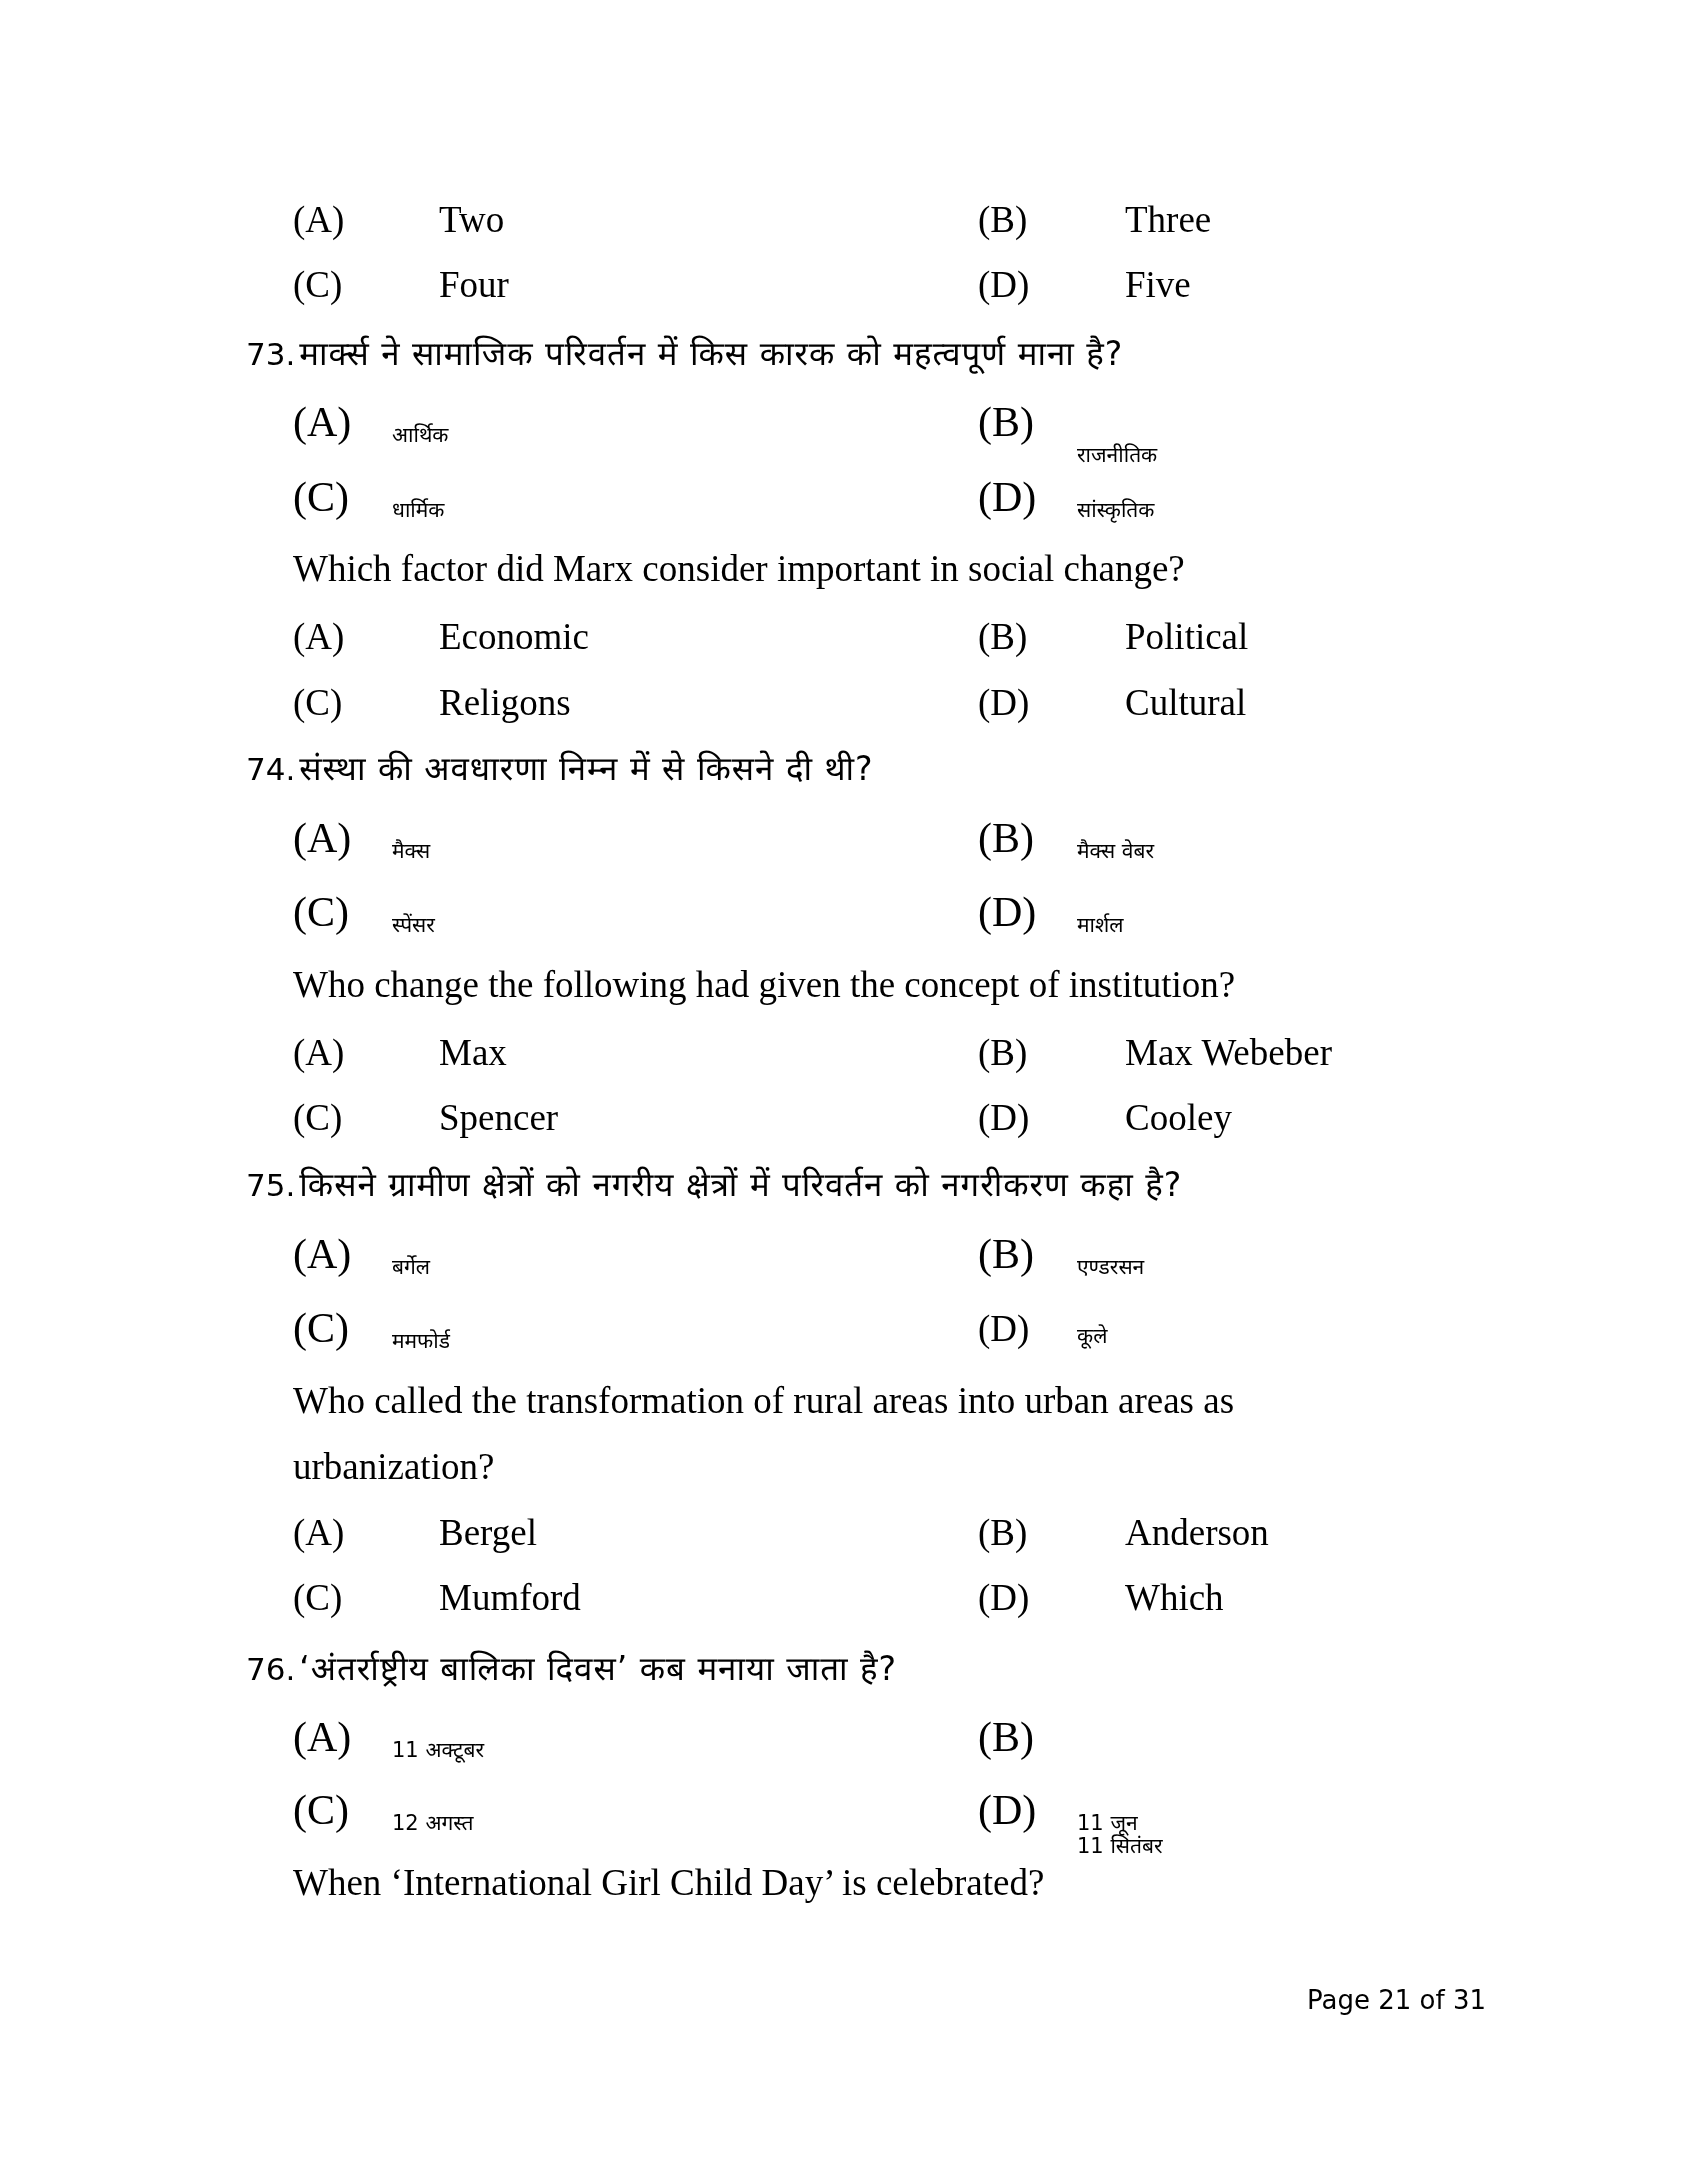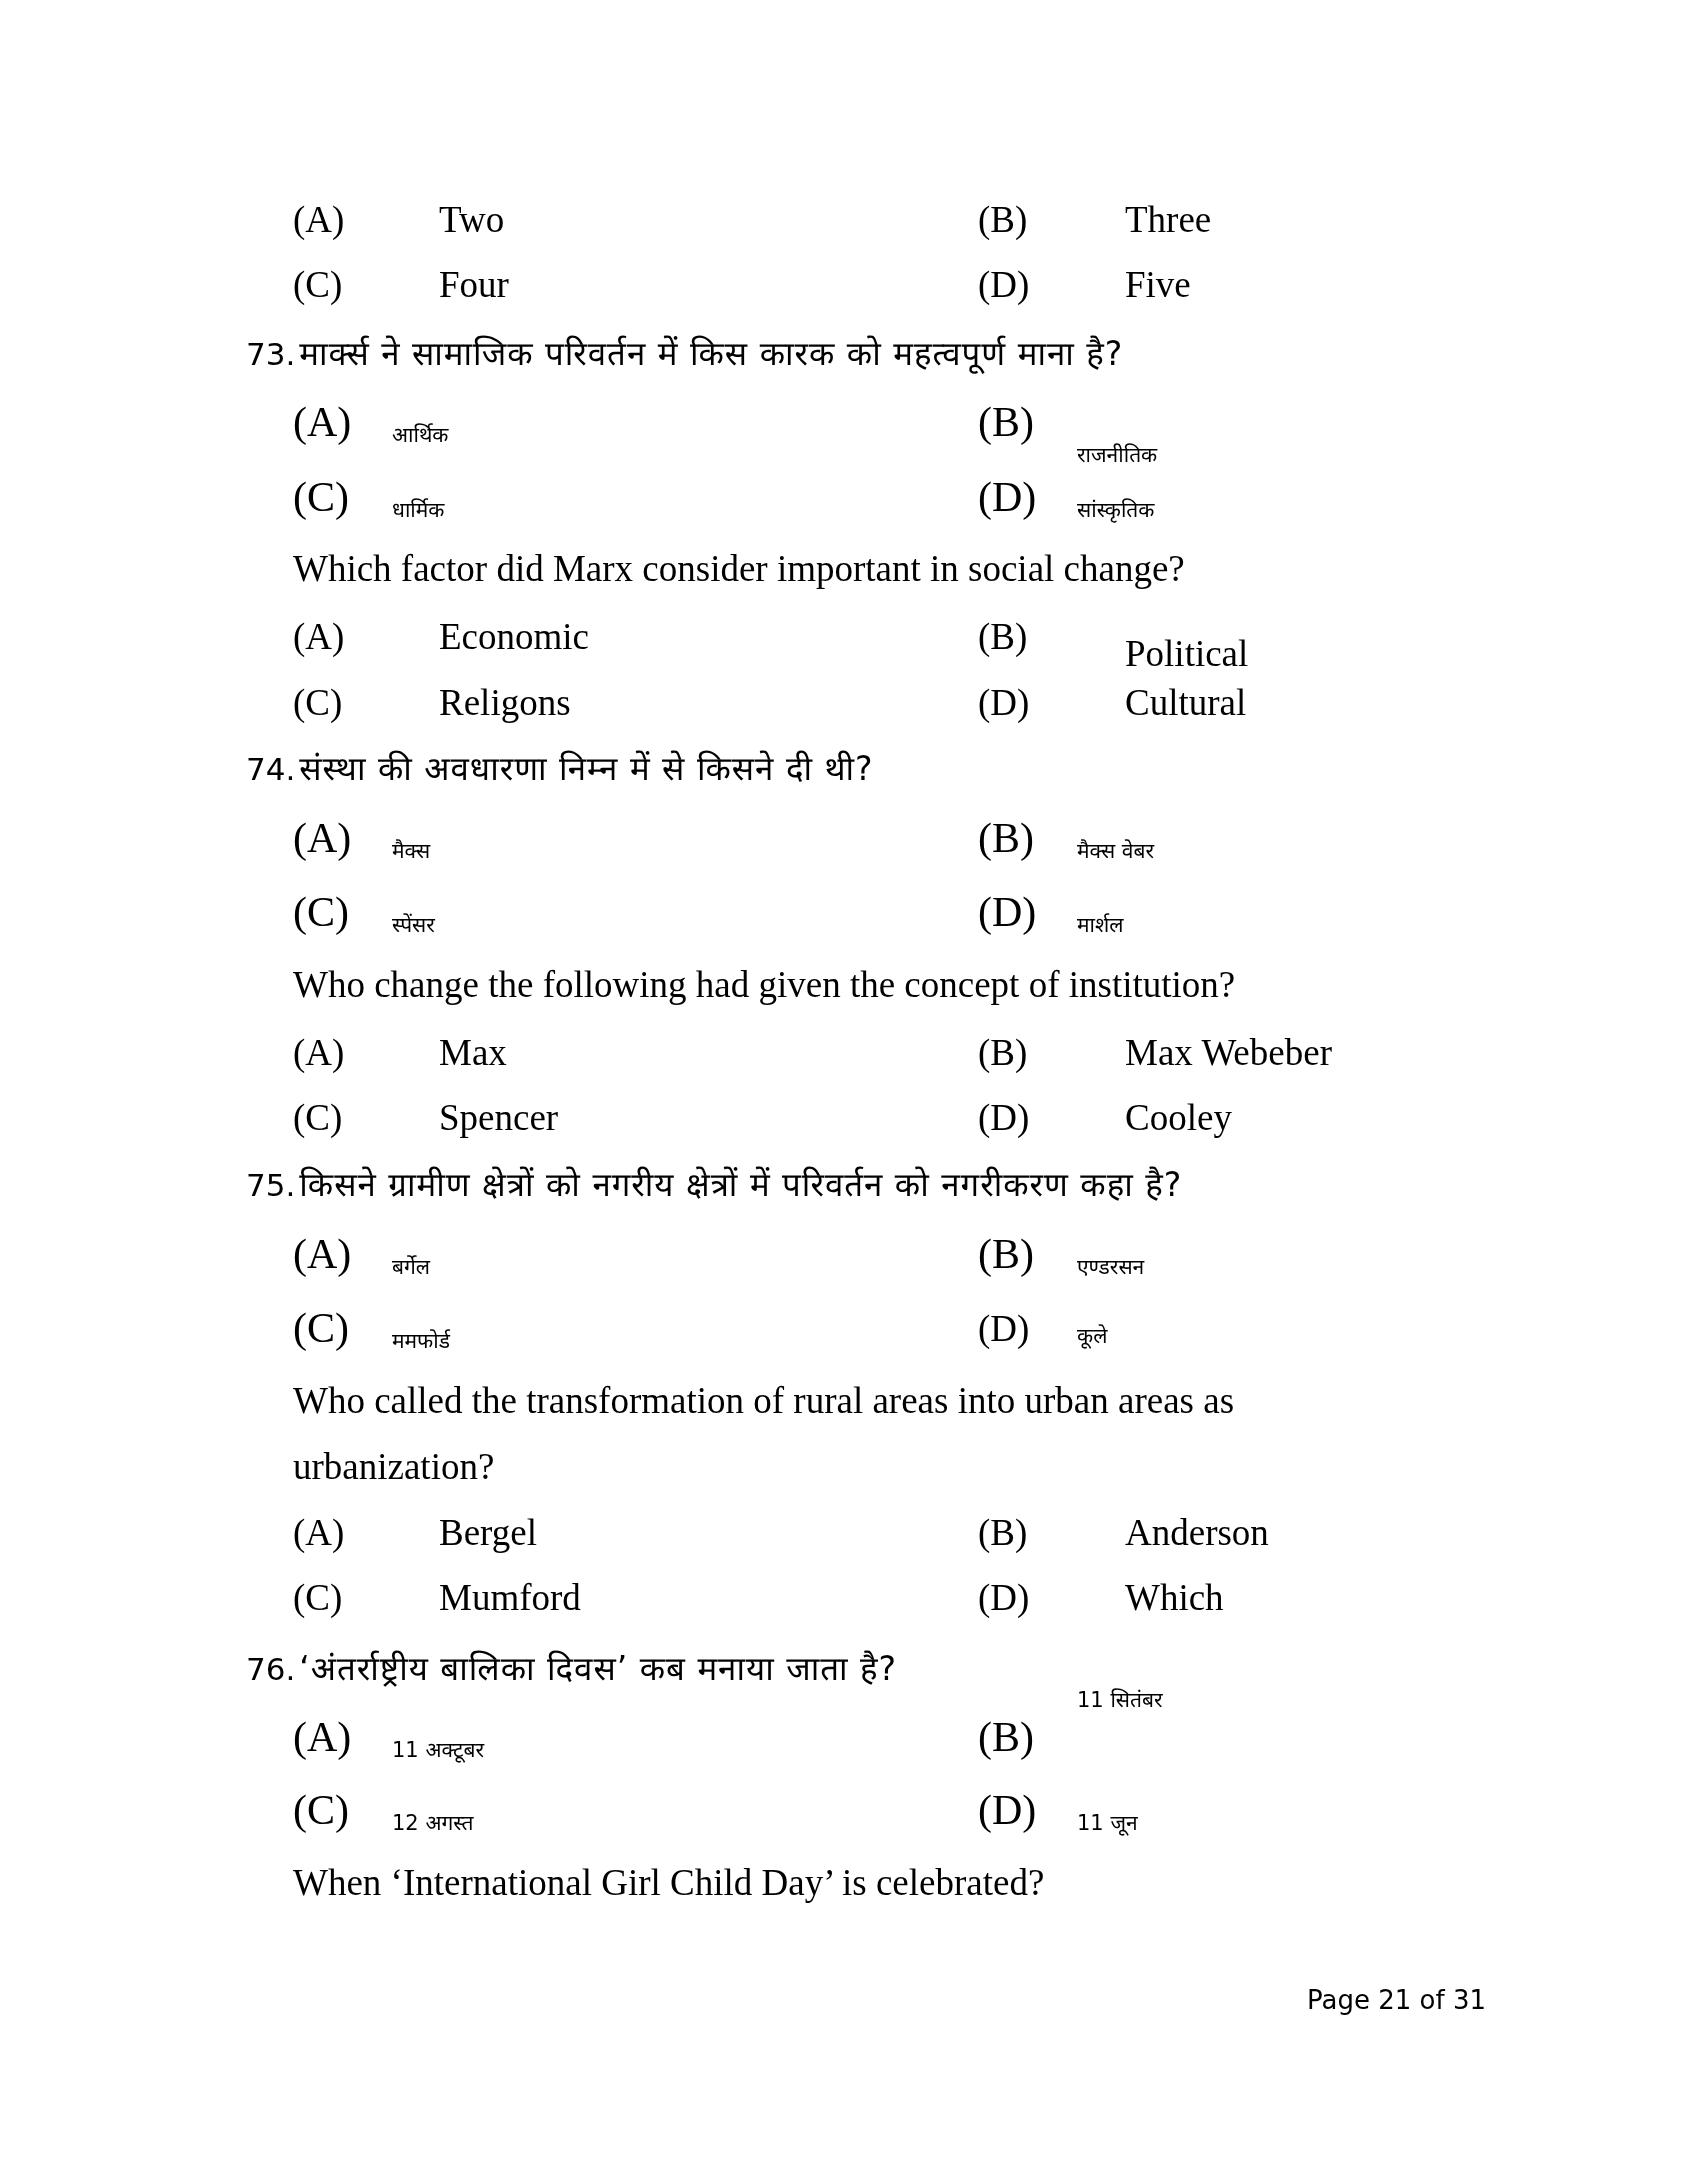--- a/index.html
+++ b/index.html
@@ -35,21 +35,21 @@
 <div class="line hiopt" style="top:424px;left:1077px"><span class="txt">राजनीतिक</span></div>
 <div class="line hiopt" style="top:473px;left:293px">(C)</div>
 <div class="line hiopt" style="top:479px;left:392px"><span class="txt">धार्मिक</span></div>
 <div class="line hiopt" style="top:473px;left:978px">(D)</div>
 <div class="line hiopt" style="top:479px;left:1077px"><span class="txt">सांस्कृतिक</span></div>
 
 <div class="line en" style="top:547px;left:293px">Which factor did Marx consider important in social change?</div>
 <div class="line en" style="top:615px;left:293px">(A)</div>
 <div class="line en" style="top:615px;left:439px">Economic</div>
 <div class="line en" style="top:615px;left:978px">(B)</div>
-<div class="line en" style="top:632px;left:1125px">Political</div>
+<div class="line en" style="top:615px;left:1125px">Political</div>
 <div class="line en" style="top:681px;left:293px">(C)</div>
 <div class="line en" style="top:681px;left:439px">Religons</div>
 <div class="line en" style="top:681px;left:978px">(D)</div>
 <div class="line en" style="top:681px;left:1125px">Cultural</div>
 
 <div class="line" style="top:745px;left:246px">
   <span class="qnum">74.</span>
   <span class="hi">संस्था की अवधारणा निम्न में से किसने दी थी?</span>
 </div>
 <div class="line hiopt" style="top:814px;left:293px">(A)</div>
@@ -95,21 +95,21 @@
 <div class="line en" style="top:1576px;left:978px">(D)</div>
 <div class="line en" style="top:1576px;left:1125px">Which</div>
 
 <div class="line" style="top:1645px;left:246px">
   <span class="qnum">76.</span>
   <span class="hi">‘अंतर्राष्ट्रीय बालिका दिवस’ कब मनाया जाता है?</span>
 </div>
 <div class="line hiopt" style="top:1713px;left:293px">(A)</div>
 <div class="line hiopt" style="top:1719px;left:392px"><span class="txt">11 अक्टूबर</span></div>
 <div class="line hiopt" style="top:1713px;left:978px">(B)</div>
-<div class="line hiopt" style="top:1669px;left:1077px"><span class="txt">11 सितंबर</span></div>
+<div class="line hiopt" style="top:1815px;left:1077px"><span class="txt">11 सितंबर</span></div>
 <div class="line hiopt" style="top:1786px;left:293px">(C)</div>
 <div class="line hiopt" style="top:1792px;left:392px"><span class="txt">12 अगस्त</span></div>
 <div class="line hiopt" style="top:1786px;left:978px">(D)</div>
 <div class="line hiopt" style="top:1792px;left:1077px"><span class="txt">11 जून</span></div>
 
 <div class="line en" style="top:1861px;left:293px">When ‘International Girl Child Day’ is celebrated?</div>
 
 <div class="footer">
   <span>Page</span>
   <b>21</b>

